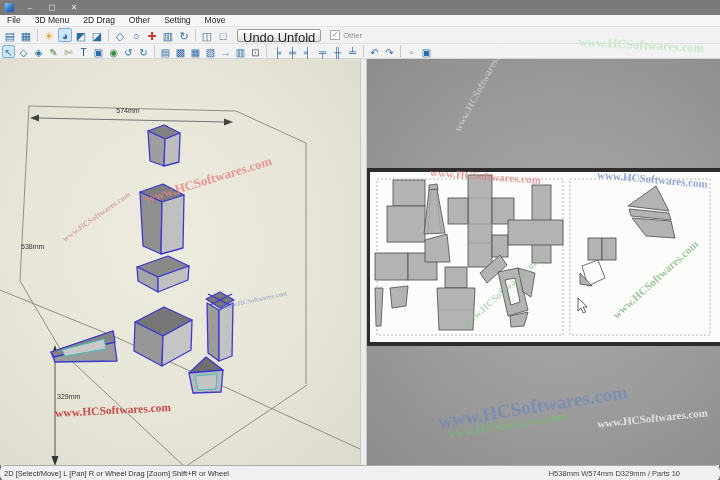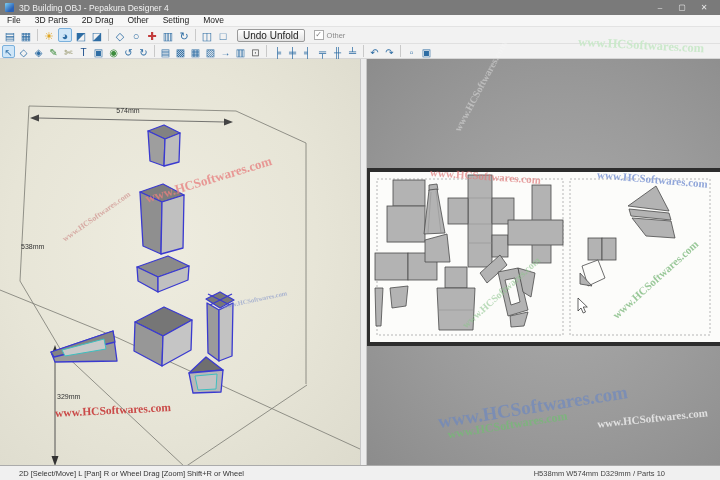--- a/index.html
+++ b/index.html
@@ -17,31 +17,31 @@
   #menubar{height:12px;background:#f7f7f7;border-bottom:1px solid #e3e3e3;display:flex;align-items:center;box-sizing:border-box;}
   .menu-item{font-size:8.5px;color:#222;padding:8px 7px;line-height:11px;}
   
   #toolbar1{height:17px;background:#f2f2f2;border-bottom:1px solid #e0e0e0;display:flex;align-items:center;padding-left:2px;box-sizing:border-box;}
   #toolbar2{height:15px;background:#f2f2f2;border-bottom:1px solid #d6d6d6;display:flex;align-items:center;padding-left:1px;box-sizing:border-box;}
   .tb-icons{display:flex;align-items:center;}
   .ticon{display:inline-block;width:14px;height:14px;line-height:14px;text-align:center;font-size:11px;margin:0 1px;border:1px solid transparent;border-radius:2px;box-sizing:border-box;cursor:default;}
   #toolbar2 .ticon{width:13px;height:13px;line-height:13px;font-size:10px;}
   .ticon.sel{background:#cfe6f8;border-color:#7ab0dc;}
   .tsep{display:inline-block;width:1px;height:12px;background:#c9c9c9;margin:0 3px;}
-  #undo-unfold-btn{font-family:"Liberation Sans",sans-serif;font-size:10px;height:13px;padding:0 5px;margin-left:6px;background:linear-gradient(#ffffff,#e2e2e2);border:1px solid #9a9a9a;border-radius:2px;color:#222;}
+  #undo-unfold-btn{font-family:"Liberation Sans",sans-serif;font-size:13px;height:13px;padding:0 5px;margin-left:6px;background:linear-gradient(#ffffff,#e2e2e2);border:1px solid #9a9a9a;border-radius:2px;color:#222;}
   .auto-wrap{display:flex;align-items:center;margin-left:9px;font-size:7.5px;color:#8a8a8a;}
   .cb{width:8px;height:8px;border:1px solid #ababab;background:#fff;font-size:8px;line-height:8px;color:#7d7d7d;margin-right:3px;display:inline-block;text-align:center;}
   
   #main{height:406px;display:flex;}
   #pane3d{width:360px;position:relative;background:radial-gradient(ellipse at 45% 45%,#eeecdf 0%,#e7e5d7 55%,#dddbcd 100%);}
   #divider{width:7px;background:#ececec;border-left:1px solid #c6c6c6;border-right:1px solid #c6c6c6;box-sizing:border-box;cursor:col-resize;}
   #pane2d{flex:1;position:relative;background:radial-gradient(ellipse at 55% 50%,#ababab 0%,#9b9b9b 55%,#8c8c8c 100%);}
   #pane3d svg,#pane2d svg{position:absolute;left:0;top:0;z-index:1;}
   
-  #statusbar{height:16px;background:#f0f0f0;border-top:1px solid #ababab;display:flex;align-items:center;justify-content:space-between;font-size:7.5px;color:#333;padding:0 19px;box-sizing:border-box;}
+  #statusbar{height:16px;background:#f0f0f0;border-top:1px solid #ababab;display:flex;align-items:center;justify-content:space-between;font-size:7.5px;color:#333;padding:0 4px;box-sizing:border-box;border-radius:6px;}
   #status-right{margin-right:36px;color:#444;}
   
   .wm{position:absolute;z-index:5;font-family:"Liberation Serif",serif;font-weight:bold;white-space:nowrap;pointer-events:none;}
   .wm-a{left:578px;top:38px;font-size:12.5px;color:rgba(200,232,200,.95);transform:rotate(3deg);}
   .wm-b{left:143px;top:172px;font-size:13px;color:rgba(231,128,128,.78);transform:rotate(-17deg);}
   .wm-c{left:56px;top:212px;font-size:8px;color:rgba(195,110,110,.5);transform:rotate(-35deg);}
   .wm-d{left:55px;top:404px;font-size:11.5px;color:rgba(198,52,52,.88);transform:rotate(-3deg);}
   .wm-e{left:437px;top:396px;font-size:19px;color:rgba(104,134,196,.6);transform:rotate(-9deg);}
   .wm-f{left:447px;top:418px;font-size:12px;color:rgba(118,186,118,.78);transform:rotate(-9deg);}
   .wm-g{left:597px;top:412px;font-size:11px;color:rgba(236,236,236,.85);transform:rotate(-6deg);}
@@ -52,29 +52,28 @@
   .wm-l{left:460px;top:322px;font-size:10px;color:rgba(142,196,142,.6);transform:rotate(-42deg);transform-origin:left top;}
   .wm-m{left:222px;top:296px;font-size:6.5px;color:rgba(118,138,200,.55);transform:rotate(-12deg);}
 </style>
 </head>
 <body>
 
 <div id="window">
 
   <div id="titlebar">
     <div class="app-icon"></div>
-    <div id="title-text">3D Building OBJ - Pepakura Designer 4</div>
     <div class="win-btn">–</div>
     <div class="win-btn">▢</div>
     <div class="win-btn">✕</div>
   </div>
 
   <div id="menubar">
       <span class="menu-item">File</span>
-      <span class="menu-item">3D Parts</span>
+      <span class="menu-item">3D Menu</span>
       <span class="menu-item">2D Drag</span>
       <span class="menu-item">Other</span>
       <span class="menu-item">Setting</span>
       <span class="menu-item">Move</span>
     </div>
 
   <div id="toolbar1">
     <span class="tb-icons">
         <span class="ticon" style="color: rgb(46, 109, 164);">▤</span>
         <span class="ticon" style="color: rgb(46, 109, 164);">▦</span>

